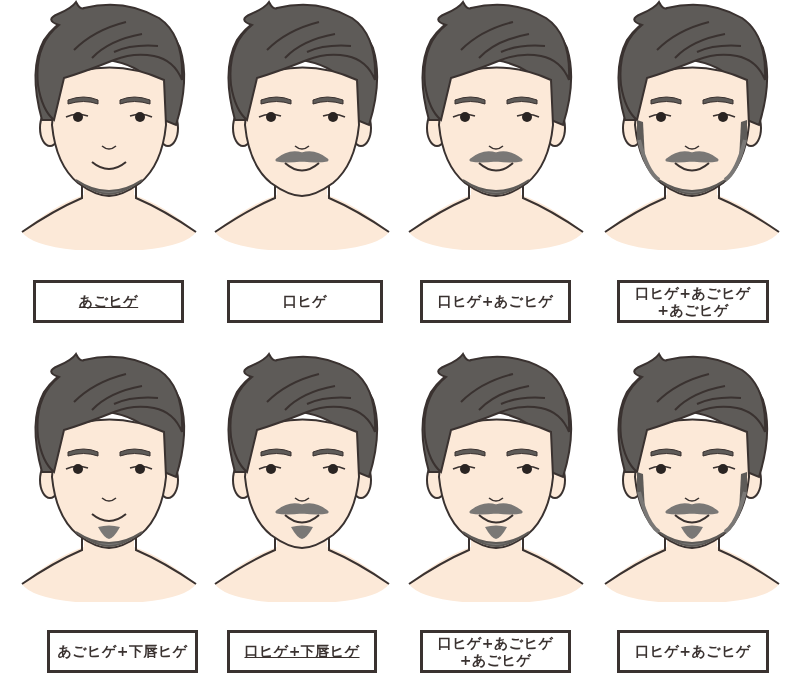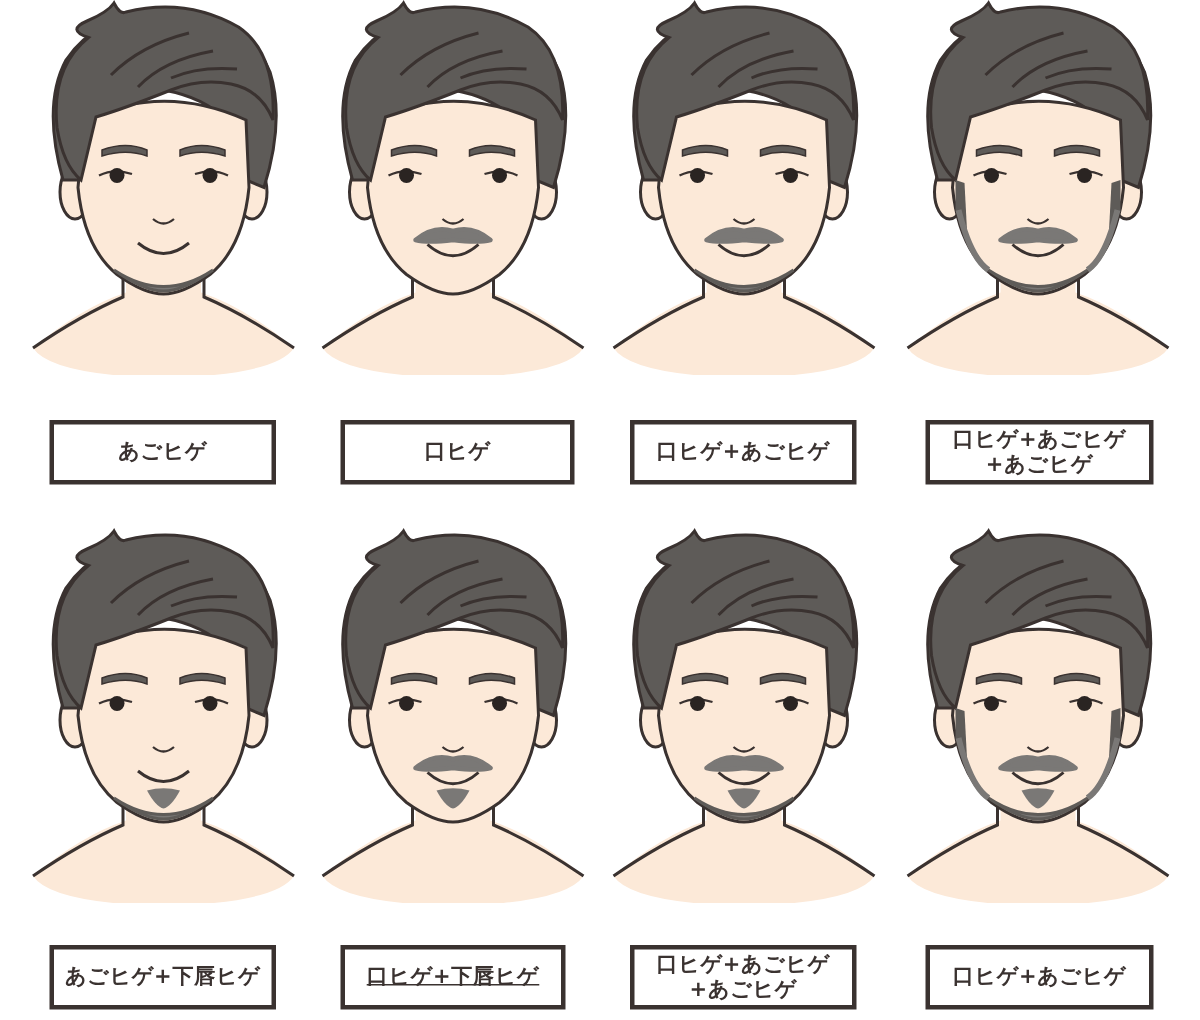--- a/index.html
+++ b/index.html
@@ -66,21 +66,21 @@
   </defs>
 </svg>
 
 <div class="cell" style="left:14px; top:0;">
   <svg class="face" viewBox="0 0 190 250">
     <use href="#face-base"></use>
       <use href="#chin"></use>
       <use href="#smile"></use>
   </svg>
 </div>
-<div class="label" style="left:33px; top:280px; width:151px; height:43px;">
+<div class="label" style="left:33px; top:280px; width:151px; height:43px;text-decoration:underline;">
   <span>あごヒゲ</span>
 </div>
 
 <div class="cell" style="left:207px; top:0;">
   <svg class="face" viewBox="0 0 190 250">
     <use href="#face-base"></use>
       <use href="#mustache"></use>
   </svg>
 </div>
 <div class="label" style="left:227px; top:280px; width:156px; height:43px;">
@@ -112,21 +112,21 @@
 </div>
 
 <div class="cell" style="left:14px; top:352px;">
   <svg class="face" viewBox="0 0 190 250">
     <use href="#face-base"></use>
       <use href="#chin"></use>
       <use href="#lowerlip"></use>
       <use href="#smile"></use>
   </svg>
 </div>
-<div class="label" style="left:33px; top:630px; width:151px; height:43px;">
+<div class="label" style="left:47px; top:630px; width:151px; height:43px;">
   <span>あごヒゲ+下唇ヒゲ</span>
 </div>
 
 <div class="cell" style="left:207px; top:352px;">
   <svg class="face" viewBox="0 0 190 250">
     <use href="#face-base"></use>
       <use href="#lowerlip"></use>
       <use href="#mustache"></use>
   </svg>
 </div>

